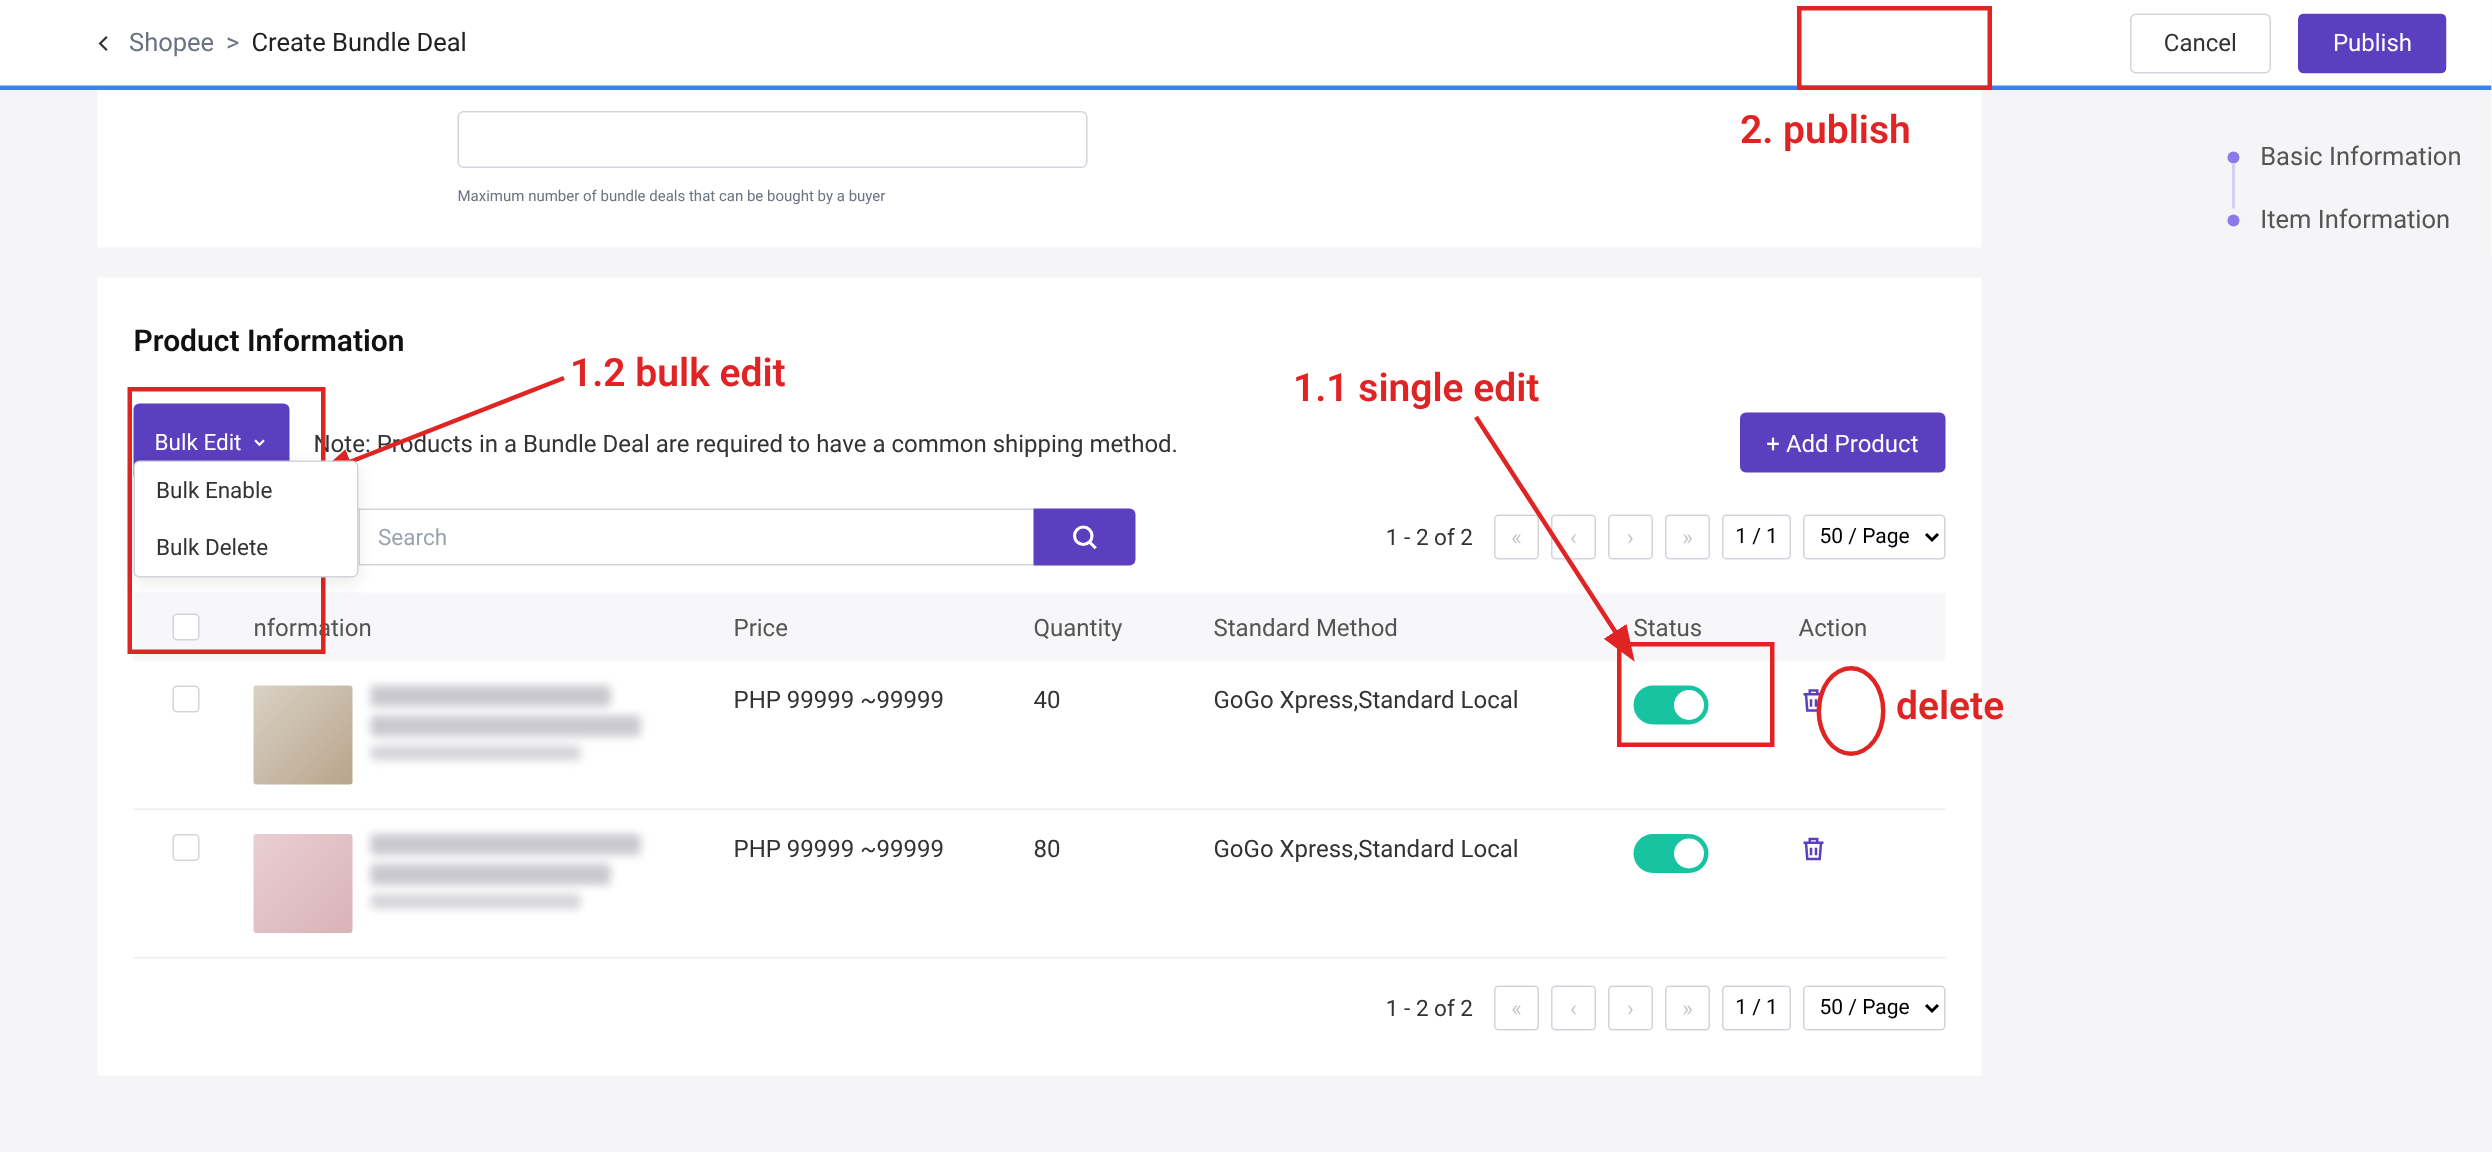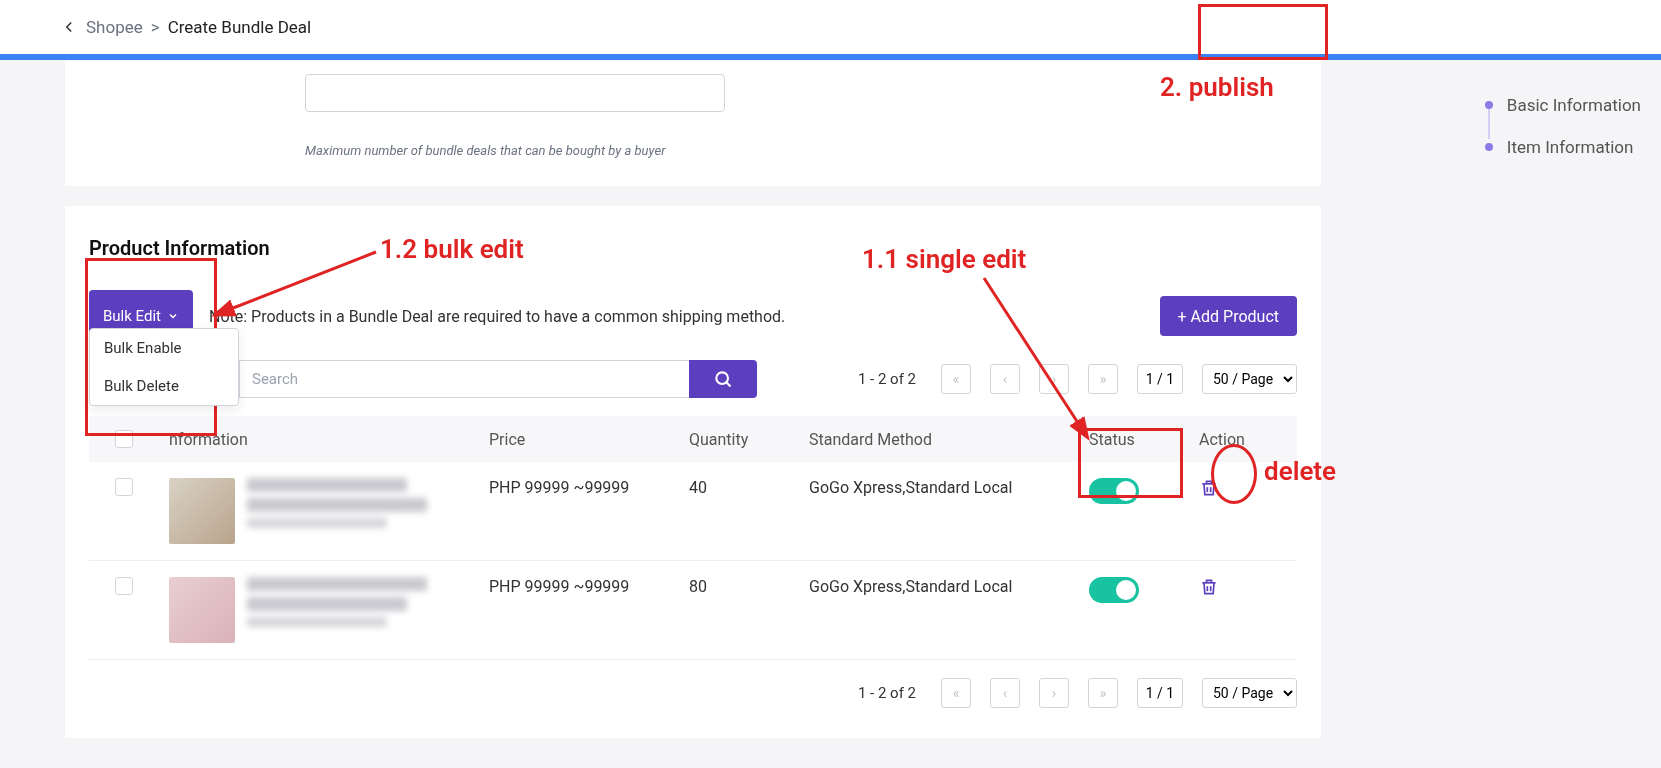--- a/index.html
+++ b/index.html
@@ -10,21 +10,21 @@
     --grey-bg:#f3f4f6;
     --panel-bg:#ffffff;
     --page-bg:#f5f5f7;
     --teal:#17c3a1;
     --red:#e02424;
   }
   *{box-sizing:border-box;font-family:-apple-system,BlinkMacSystemFont,"Segoe UI",Roboto,Arial,sans-serif;}
   body{margin:0;background:var(--page-bg);width:1661px;height:768px;overflow:hidden;position:relative;}
 
   
-  .topbar{background:#fff;height:60px;display:flex;align-items:center;justify-content:space-between;padding:0 30px 0 60px;border-bottom:6px solid #3b82f6;}
+  .topbar{background:#fff;height:60px;display:flex;align-items:center;justify-content:space-between;padding:0 30px 0 60px;border-bottom:3px solid #3b82f6;}
   .breadcrumb{display:flex;align-items:center;gap:8px;font-size:17px;}
   .breadcrumb .arrow-back{width:18px;height:18px;display:flex;align-items:center;justify-content:center;}
   .breadcrumb .arrow-back svg{stroke:#333;}
   .breadcrumb .root{color:var(--grey-text);}
   .breadcrumb .sep{color:var(--grey-text);}
   .breadcrumb .current{color:#222;}
   .top-actions{display:flex;gap:18px;align-items:center;}
   .btn{height:40px;padding:0 22px;border-radius:4px;font-size:16px;cursor:pointer;border:1px solid transparent;background:none;}
   .btn-outline{border-color:var(--grey-border);color:#333;background:#fff;}
   .btn-primary{background:var(--purple);color:#fff;}
@@ -32,40 +32,40 @@
   
   .sidenav{position:absolute;right:20px;top:95px;font-size:17px;color:#555;}
   .sidenav-item{display:flex;align-items:center;gap:14px;margin-bottom:22px;}
   .sidenav-dot{width:8px;height:8px;border-radius:50%;background:var(--purple-light);}
   .sidenav-line{position:absolute;left:3px;top:14px;width:2px;height:30px;background:#d5cdf3;}
 
   
   .card{background:#fff;margin:20px 340px 0 65px;min-height:20px;padding-bottom:30px;position:relative;}
   .card-top-fragment{background:#fff;margin:0 340px 0 65px;padding:14px 0 28px 240px;}
   .card-top-fragment input{width:420px;height:38px;border:1px solid var(--grey-border);border-radius:4px;padding:0 10px;}
-  .helper{color:var(--grey-text);font-size:13px;margin-top:31px;font-style:italic;}
+  .helper{color:var(--grey-text);font-size:10px;margin-top:14px;}
 
   .section-title{font-size:20px;font-weight:600;color:#111;padding:30px 0 0 24px;}
 
   .row-controls{display:flex;align-items:center;padding:30px 24px 0 24px;gap:10px;position:relative;}
   .bulk-btn{background:var(--purple);color:#fff;height:52px;border:none;border-radius:4px;padding:0 14px;font-size:15px;display:flex;align-items:center;gap:6px;cursor:pointer;}
   .chevron-down{width:12px;height:12px;}
   .note{color:#333;font-size:16px;margin-left:6px;}
   .add-btn{margin-left:auto;background:var(--purple);color:#fff;height:40px;border:none;border-radius:4px;padding:0 18px;font-size:16px;display:flex;align-items:center;gap:6px;cursor:pointer;}
 
   .bulk-menu{position:absolute;left:24px;top:68px;background:#fff;border:1px solid var(--grey-border);border-radius:4px;width:150px;box-shadow:0 4px 12px rgba(0,0,0,0.08);z-index:5;}
   .bulk-menu-item{padding:10px 14px;font-size:15px;color:#333;cursor:pointer;}
 
   .row-search{display:flex;align-items:center;padding:18px 24px 0 24px;gap:0;}
   .info-select{width:150px;height:38px;border:1px solid var(--grey-border);border-right:none;border-radius:4px 0 0 4px;display:flex;align-items:center;justify-content:flex-end;padding:0 10px;color:#888;background:#fff;}
   .search-input{flex:0 0 450px;height:38px;border:1px solid var(--grey-border);border-right:none;padding:0 12px;font-size:15px;color:#333;}
   .search-input::placeholder{color:#9ca3af;}
   .search-btn{width:68px;height:38px;background:var(--purple);border:none;border-radius:0 4px 4px 0;display:flex;align-items:center;justify-content:center;cursor:pointer;}
 
-  .pager{margin-left:auto;display:flex;align-items:center;gap:19px;font-size:15px;color:#333;}
+  .pager{margin-left:auto;display:flex;align-items:center;gap:8px;font-size:15px;color:#333;}
   .pager .range{margin-right:6px;}
   .pg-btn{width:30px;height:30px;border:1px solid var(--grey-border);background:#fff;border-radius:3px;display:flex;align-items:center;justify-content:center;color:#555;cursor:pointer;}
   .pg-btn.disabled{color:#c7c7c7;}
   .pg-input{width:46px;height:30px;border:1px solid var(--grey-border);border-radius:3px;text-align:center;font-size:14px;}
   .pg-select{height:30px;border:1px solid var(--grey-border);border-radius:3px;padding:0 6px;font-size:14px;background:#fff;}
 
   
   .tbl{margin:18px 24px 0 24px;}
   .thead{display:flex;background:#f7f7f9;height:46px;align-items:center;color:#555;font-size:16px;}
   .th-check{width:70px;display:flex;justify-content:center;}
@@ -108,20 +108,24 @@
     <span class="arrow-back">
       <svg width="18" height="18" viewBox="0 0 24 24" fill="none" stroke="currentColor" stroke-width="2">
           <path d="M15 6l-6 6 6 6"></path>
           <path d="M3 12h0"></path>
         </svg>
     </span>
     <span class="root">Shopee</span>
     <span class="sep">&gt;</span>
     <span class="current">Create Bundle Deal</span>
   </div>
+  <div class="top-actions">
+    <button class="btn btn-outline">Cancel</button>
+    <button class="btn btn-primary">Publish</button>
+  </div>
 </div>
 
 <div class="sidenav">
   <div class="sidenav-line"></div>
   <div class="sidenav-item">
     <span class="sidenav-dot"></span>
     <span>Basic Information</span>
   </div>
   <div class="sidenav-item">
     <span class="sidenav-dot"></span>

